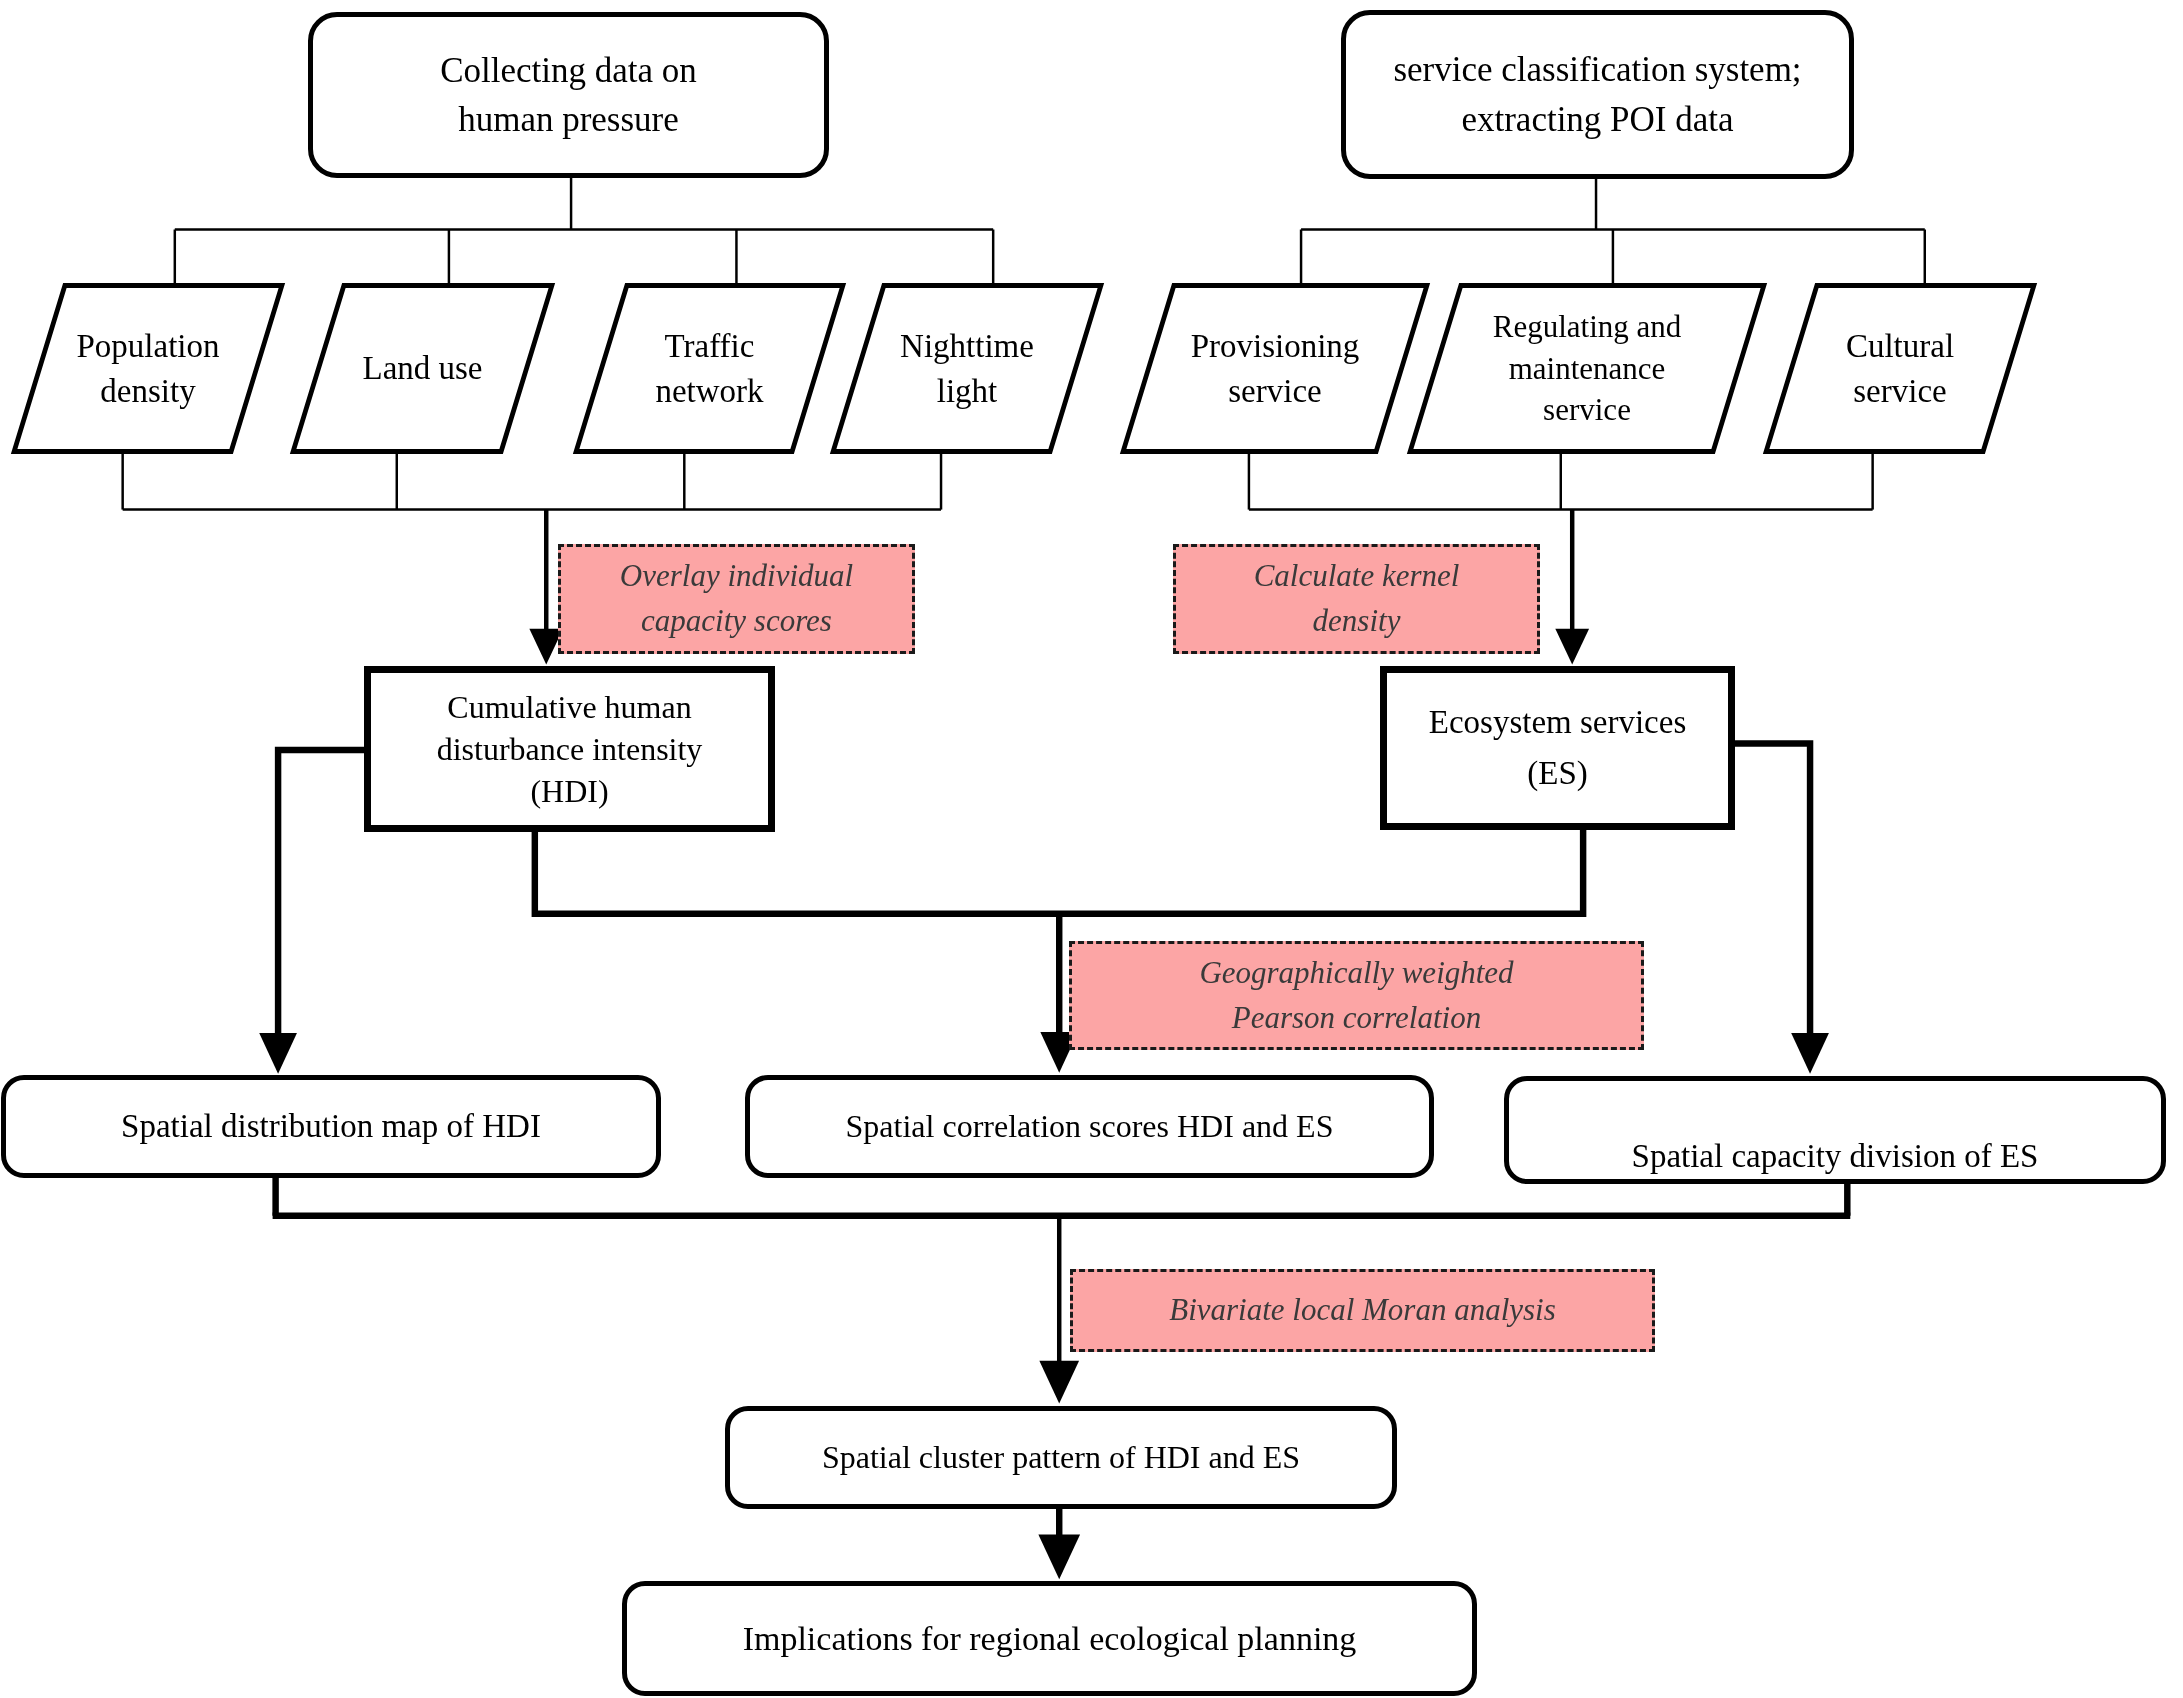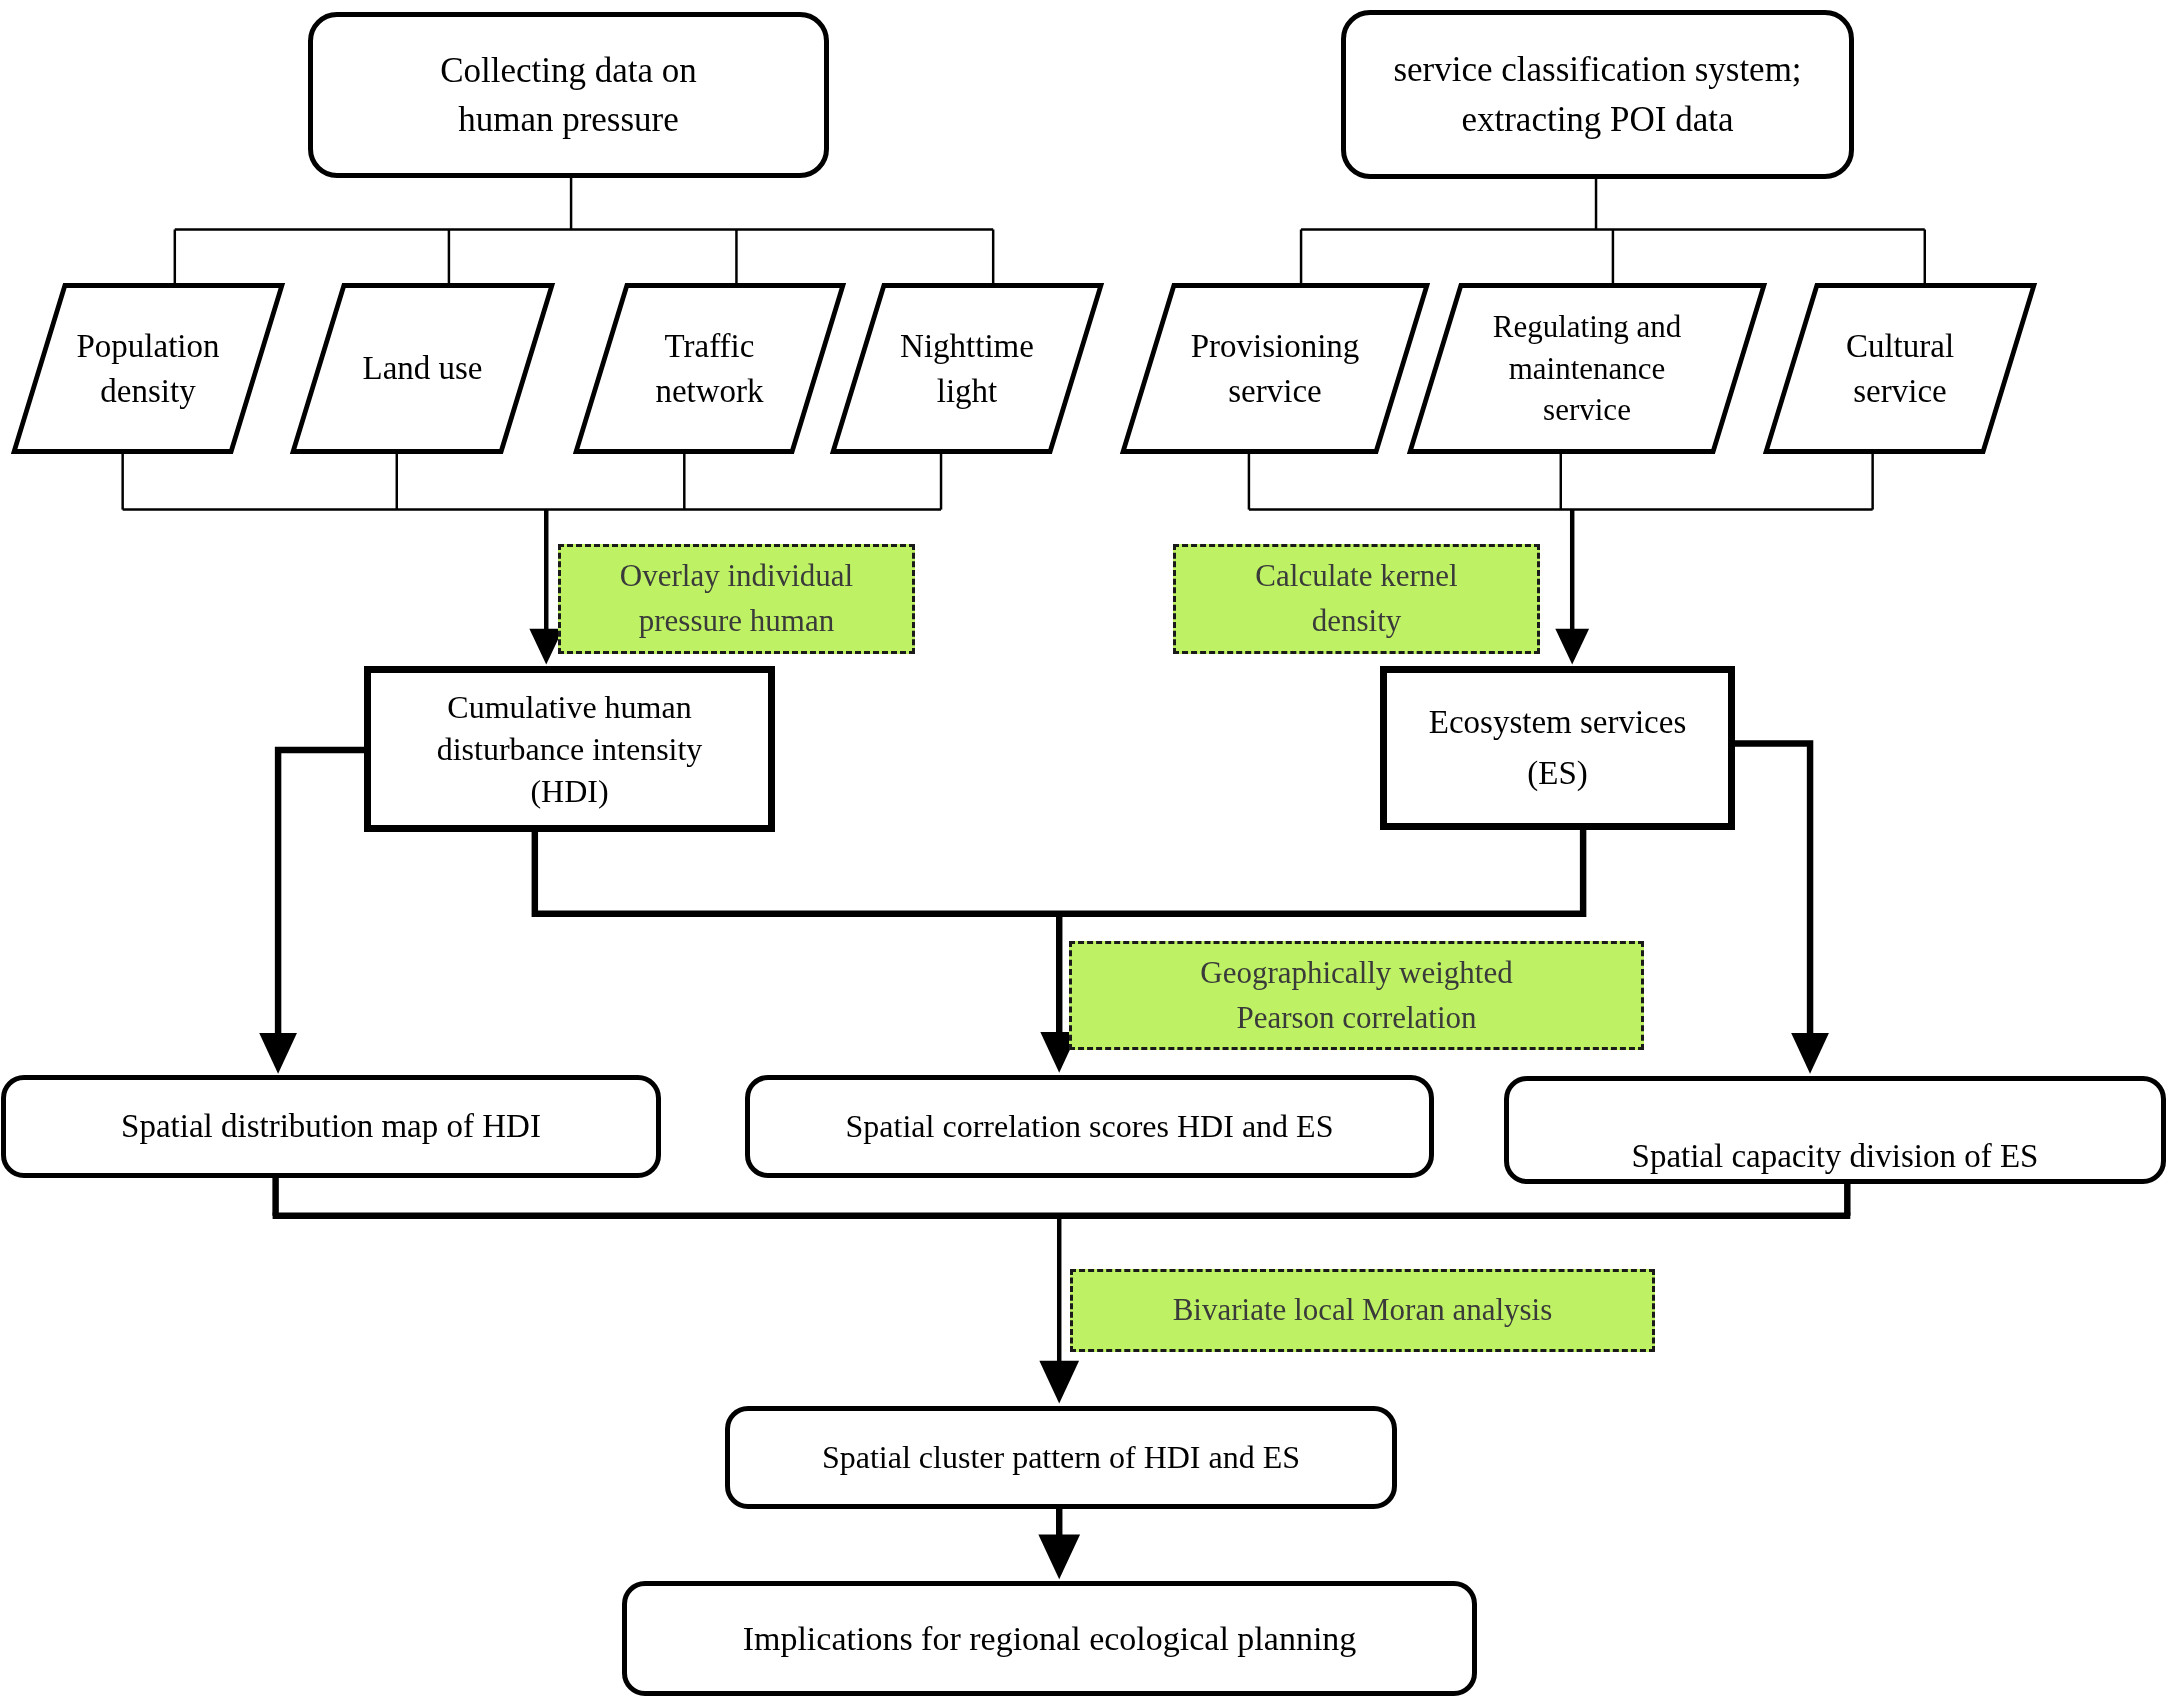--- a/index.html
+++ b/index.html
@@ -19,23 +19,23 @@
     justify-content:center;align-items:center;
     text-align:center;
     color:#000;background:#ffffff;
   }
   .node span{display:block;white-space:nowrap;}
   .rnd{border:5.5px solid #000;border-radius:29px;font-size:35px;line-height:1.42;}
   .rnd-sm{border:5.5px solid #000;border-radius:23px;}
   .rect{border:7px solid #000;border-radius:0;}
   .dash{
     border:3.5px dashed #1a1a1a;
-    background:#bef264;
+    background:#fca5a5;
     color:#3a3a3a;
-    font-size:31px;line-height:1.45;
+    font-size:31px;line-height:1.45;font-style:italic;
   }
   .para{
     border:5.5px solid #000;
     transform:skewX(-17deg);
     font-size:33px;line-height:1.35;
   }
   .pinner{
     transform:skewX(17deg);
     width:100%;height:100%;
     display:flex;flex-direction:column;
@@ -154,21 +154,21 @@
 
   <div class="node para" style="left:1789px;top:283px;width:222px;height:171px;">
     <div class="pinner">
       <span>Cultural</span>
       <span>service</span>
     </div>
   </div>
 
   <div class="node dash" style="left:558px;top:544px;width:357px;height:110px;">
     <span>Overlay individual</span>
-    <span>pressure human</span>
+    <span>capacity scores</span>
   </div>
 
   <div class="node dash" style="left:1173px;top:544px;width:367px;height:110px;">
     <span>Calculate kernel</span>
     <span>density</span>
   </div>
 
   <div class="node rect f64" style="left:364px;top:666px;width:411px;height:166px;">
     <span>Cumulative human</span>
     <span>disturbance intensity</span>

